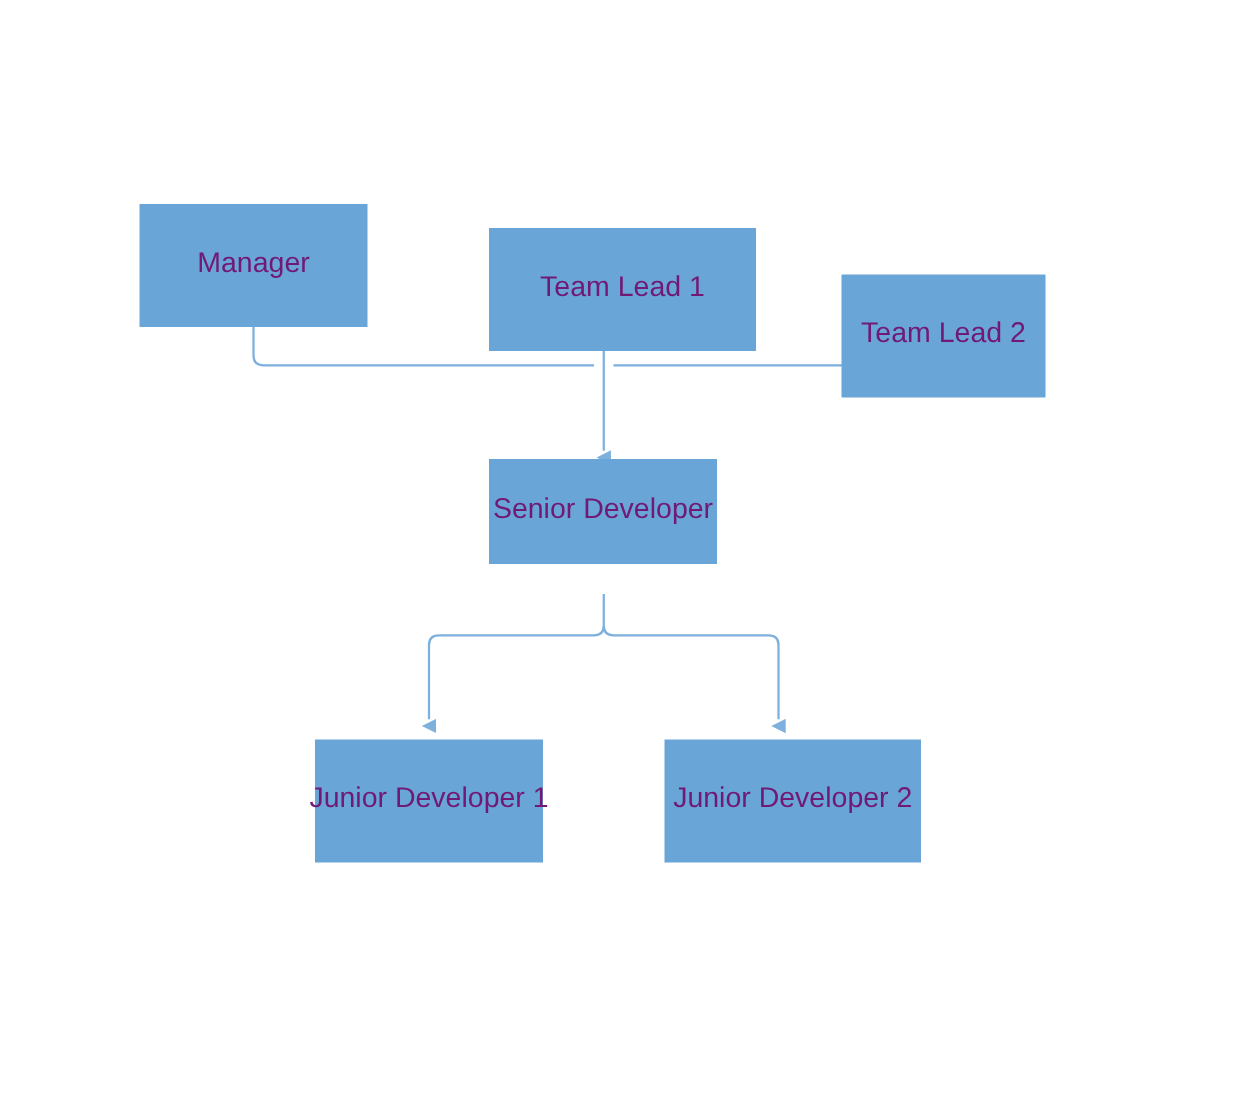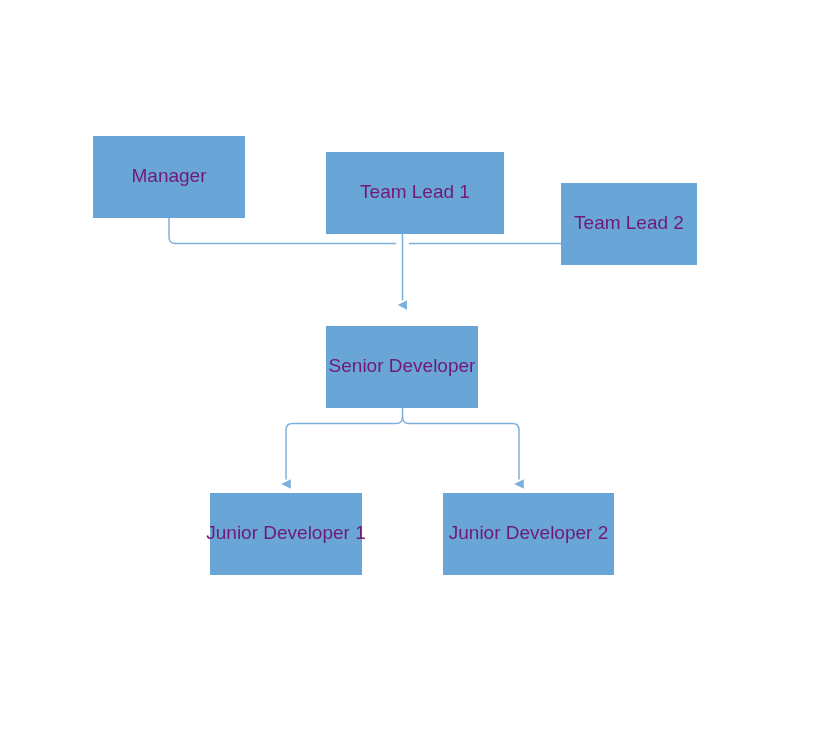--- a/index.html
+++ b/index.html
@@ -79,21 +79,21 @@
   </div>
 
   <div class="node" style="left:326px; top:152px; width:178px; height:82px;">
     <span class="node-label">Team Lead 1</span>
   </div>
 
   <div class="node" style="left:561px; top:136px; width:136px; height:82px;margin-top:47px;">
     <span class="node-label">Team Lead 2</span>
   </div>
 
-  <div class="node" style="left:326px; top:326px; width:152px; height:82px;">
+  <div class="node" style="left:326px; top:306px; width:152px; height:70px;">
     <span class="node-label">Senior Developer</span>
   </div>
 
   <div class="node" style="left:210px; top:493px; width:152px; height:82px;align-items:center;">
     <span class="node-label">Junior Developer 1</span>
   </div>
 
   <div class="node" style="left:443px; top:493px; width:171px; height:82px;">
     <span class="node-label">Junior Developer 2</span>
   </div>

